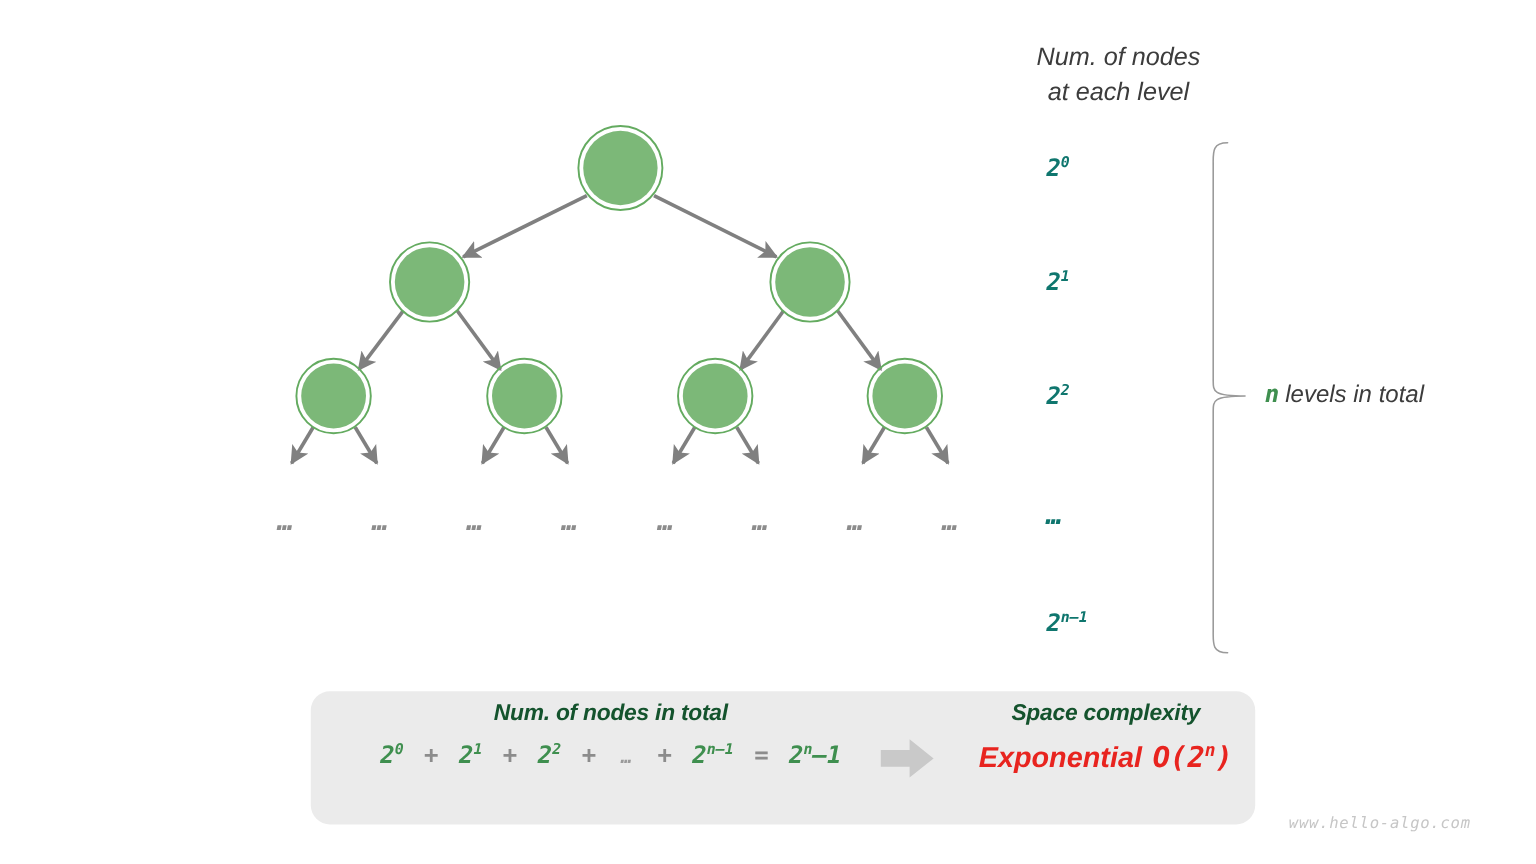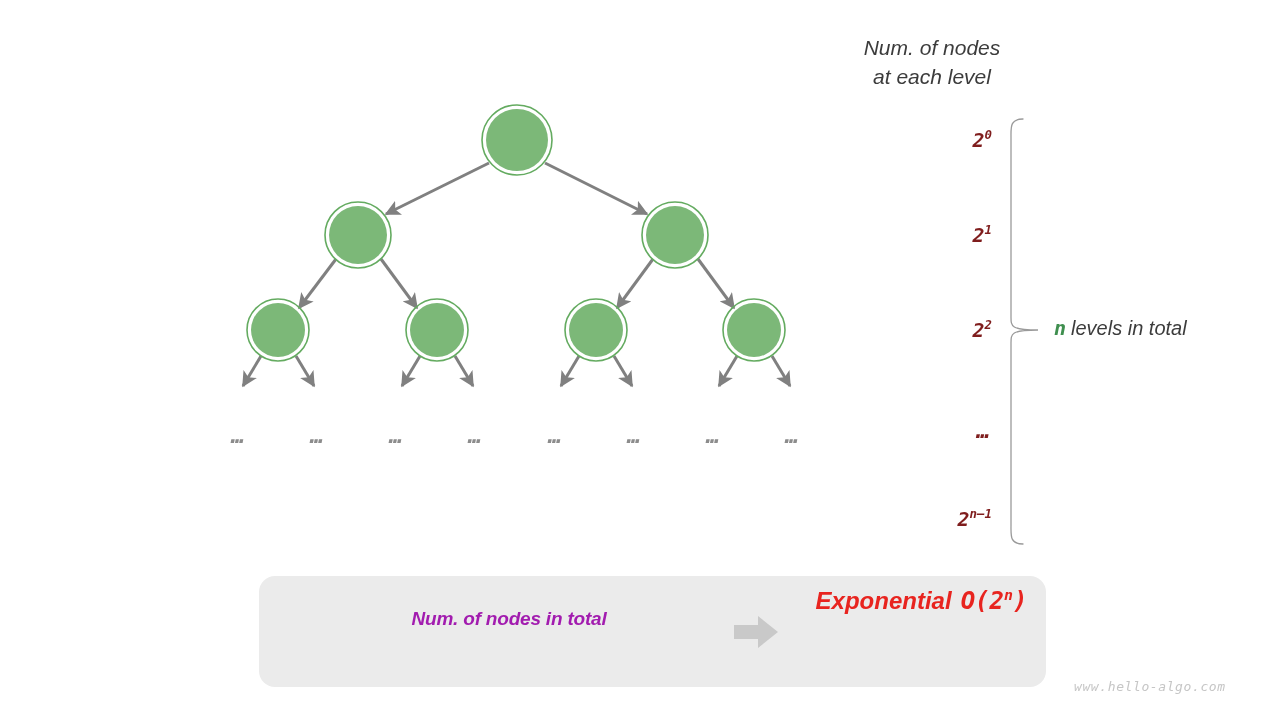--- a/index.html
+++ b/index.html
@@ -40,25 +40,25 @@
     text-align: center;
     font-size: 21px;
     line-height: 29px;
     color: #3c3c3c;
     font-family: "Liberation Sans", sans-serif;
     white-space: pre-line;
   }
   .level-label {
     position: absolute;
     width: 120px;
-    text-align: right;
+    text-align: left;
     left: 862px;
     font-size: 20px;
     font-weight: bold;
-    color: #7f1d1d;
+    color: #0f766e;
     font-family: "DejaVu Sans Mono", monospace;
     letter-spacing: 0px;
   }
   .level-label sup {
     font-size: 0.62em;
     vertical-align: super;
     line-height: 0;
   }
   .level-label.dots {
     font-size: 22px;
@@ -100,24 +100,24 @@
     text-align: center;
   }
   .panel-col-right {
     position: absolute;
     left: 538px;
     top: 0px;
     width: 249px;
     text-align: center;
   }
   .panel-title {
-    margin-top: 32px;
+    margin-top: 8px;
     font-size: 19px;
     font-weight: bold;
-    color: #a21caf;
+    color: #14532d;
     font-family: "Liberation Sans", sans-serif;
     letter-spacing: -0.2px;
   }
   .panel-formula {
     margin-top: 11px;
     font-size: 20px;
     font-weight: bold;
     font-family: "DejaVu Sans Mono", monospace;
     color: #3f8f4f;
     white-space: nowrap;
@@ -291,23 +291,37 @@
   <div class="leaf-dots" style="left:466px; top:435px">…</div>
   <div class="leaf-dots" style="left:546px; top:435px">…</div>
   <div class="leaf-dots" style="left:625px; top:435px">…</div>
   <div class="leaf-dots" style="left:704px; top:435px">…</div>
   <div class="leaf-dots" style="left:783px; top:435px">…</div>
 
   <div id="summary-panel">
 
     <div class="panel-col-left">
       <div class="panel-title">Num. of nodes in total</div>
+      <div class="panel-formula">
+        <span>2</span><sup>0</sup>
+        <span class="op">+</span>
+        <span>2</span><sup>1</sup>
+        <span class="op">+</span>
+        <span>2</span><sup>2</sup>
+        <span class="op">+</span>
+        <span class="dots">…</span>
+        <span class="op">+</span>
+        <span>2</span><sup>n–1</sup>
+        <span class="op">=</span>
+        <span>2</span><sup>n</sup><span>–1</span>
+      </div>
     </div>
 
     <div class="panel-col-right">
+      <div class="panel-title">Space complexity</div>
       <div class="panel-result">
         <span>Exponential</span><span class="bigo"><span>O(2</span><sup>n</sup><span>)</span></span>
       </div>
     </div>
   </div>
 
   <svg id="panel-arrow" viewBox="0 0 48 36" xmlns="http://www.w3.org/2000/svg">
     <path d="M 2 11 L 26 11 L 26 2 L 46 18 L 26 34 L 26 25 L 2 25 Z" fill="#c9c9c9"></path>
   </svg>
 

